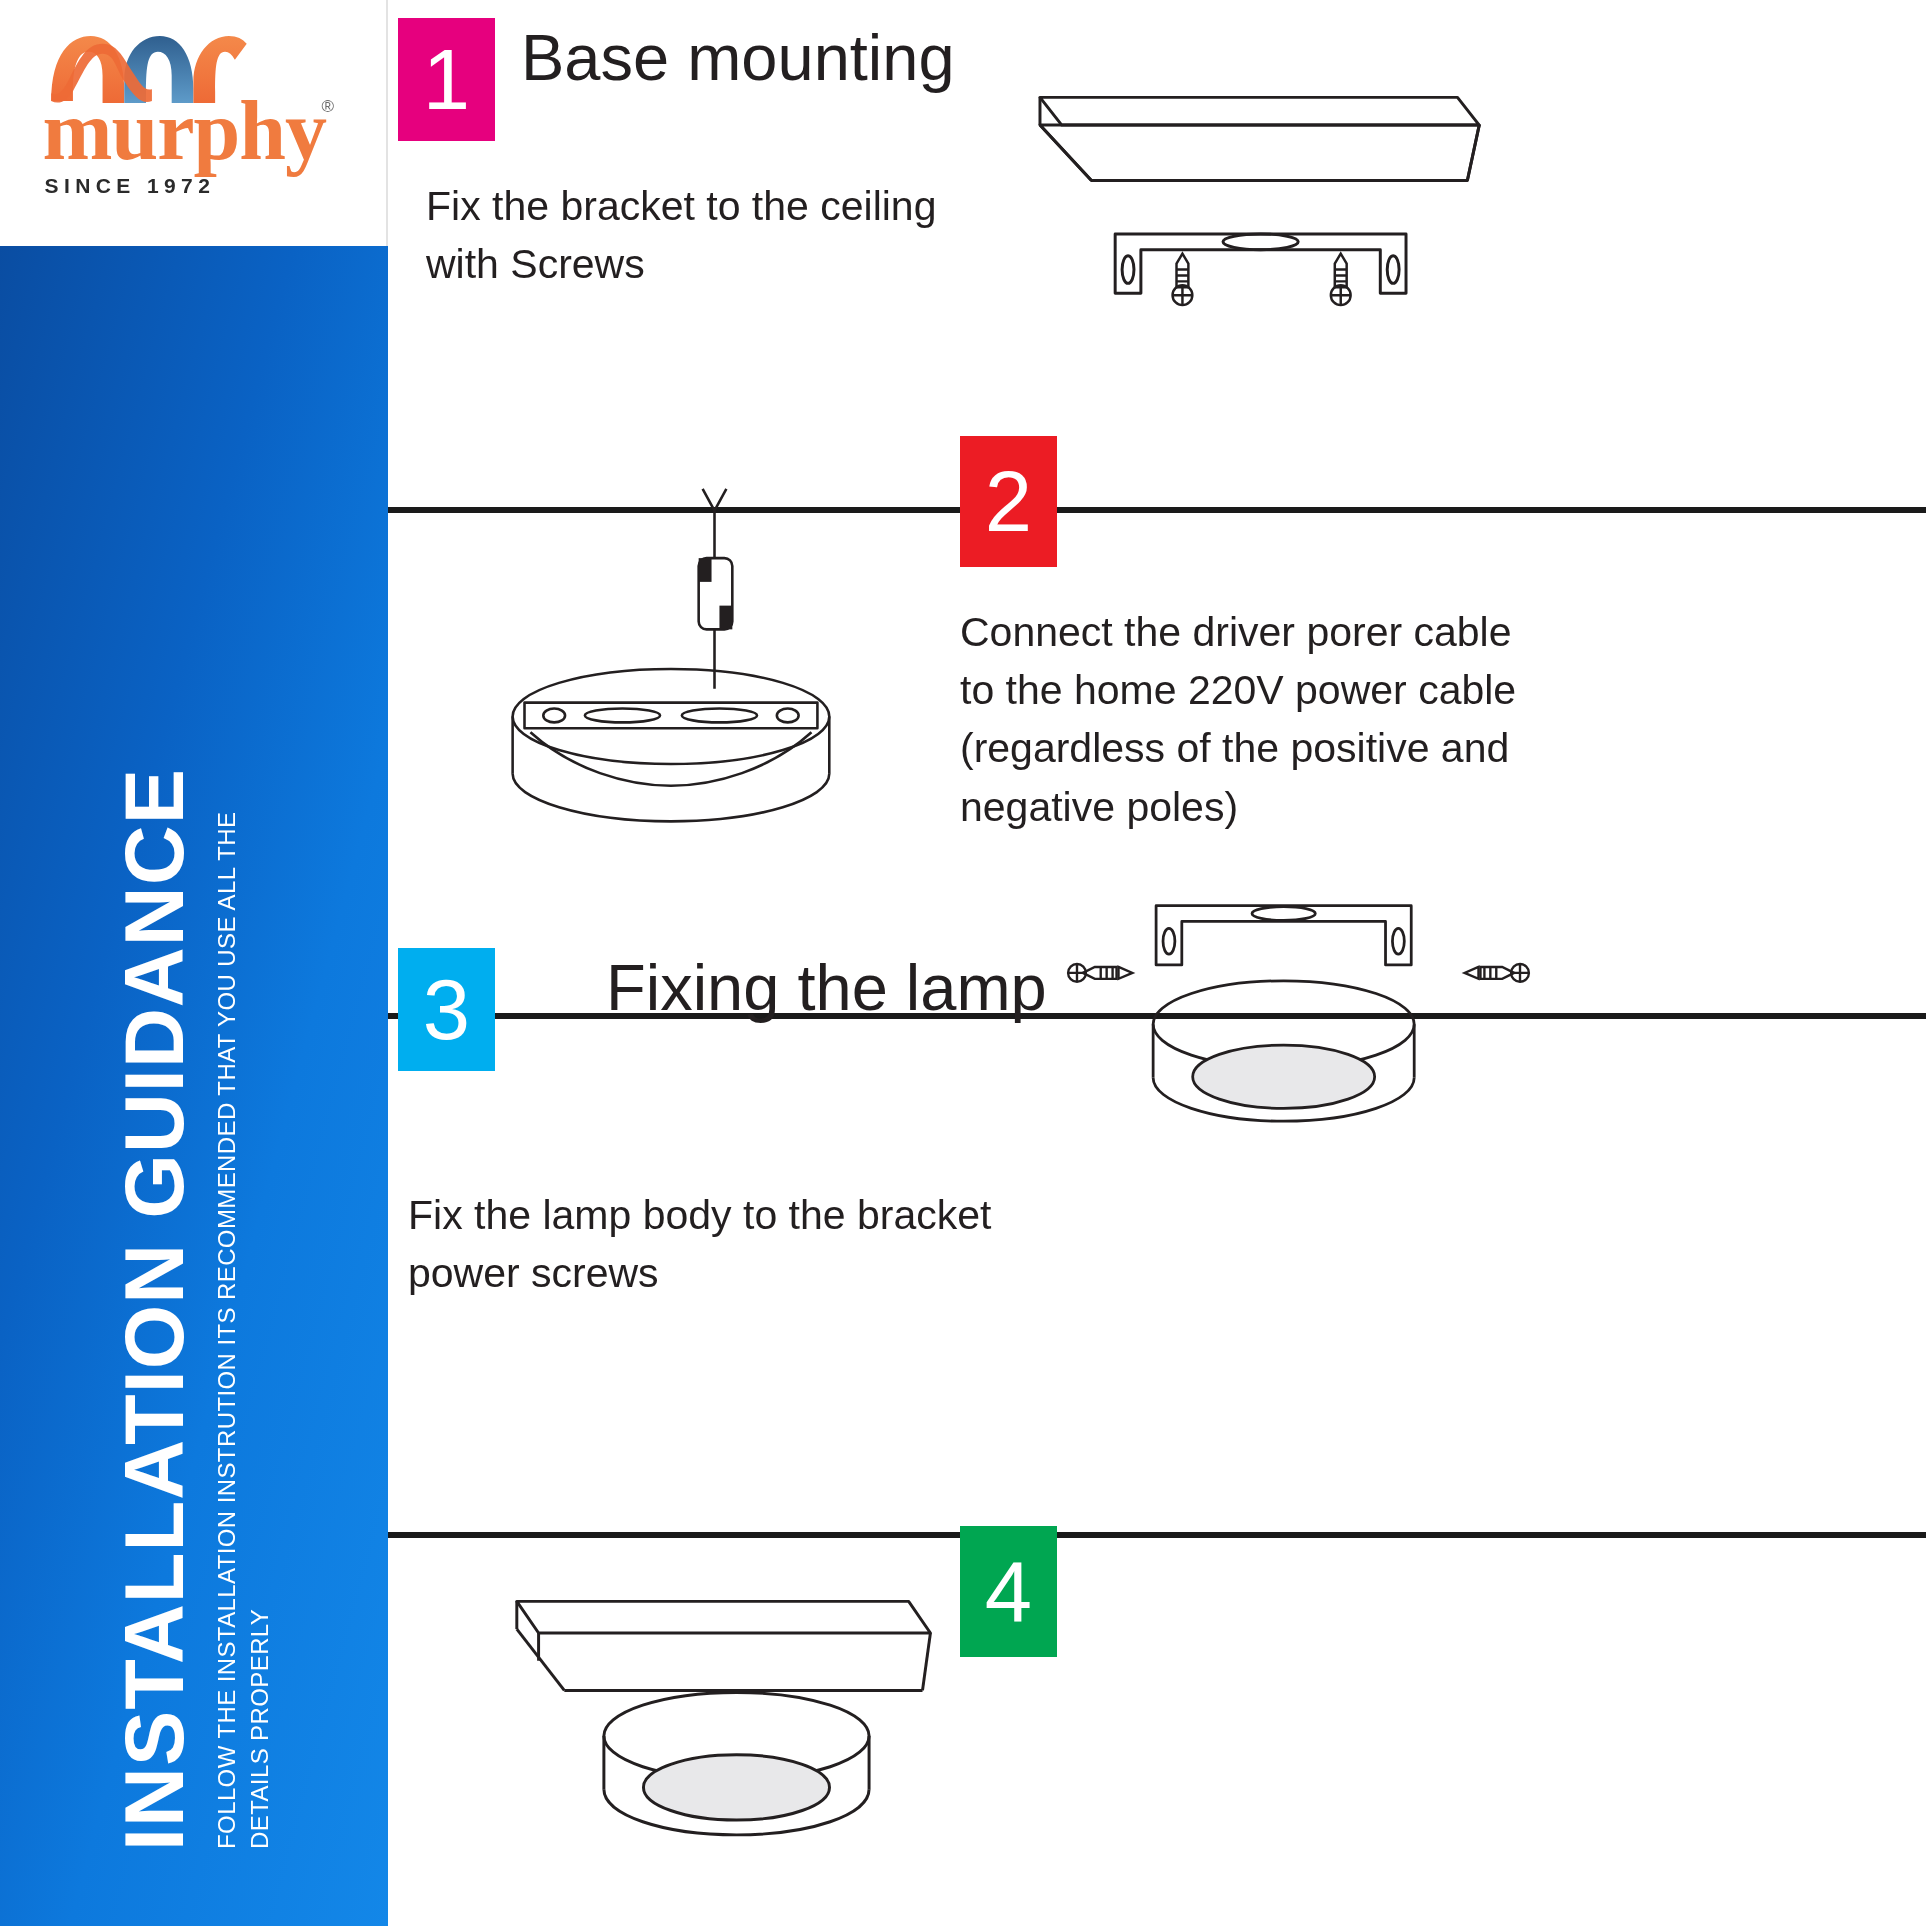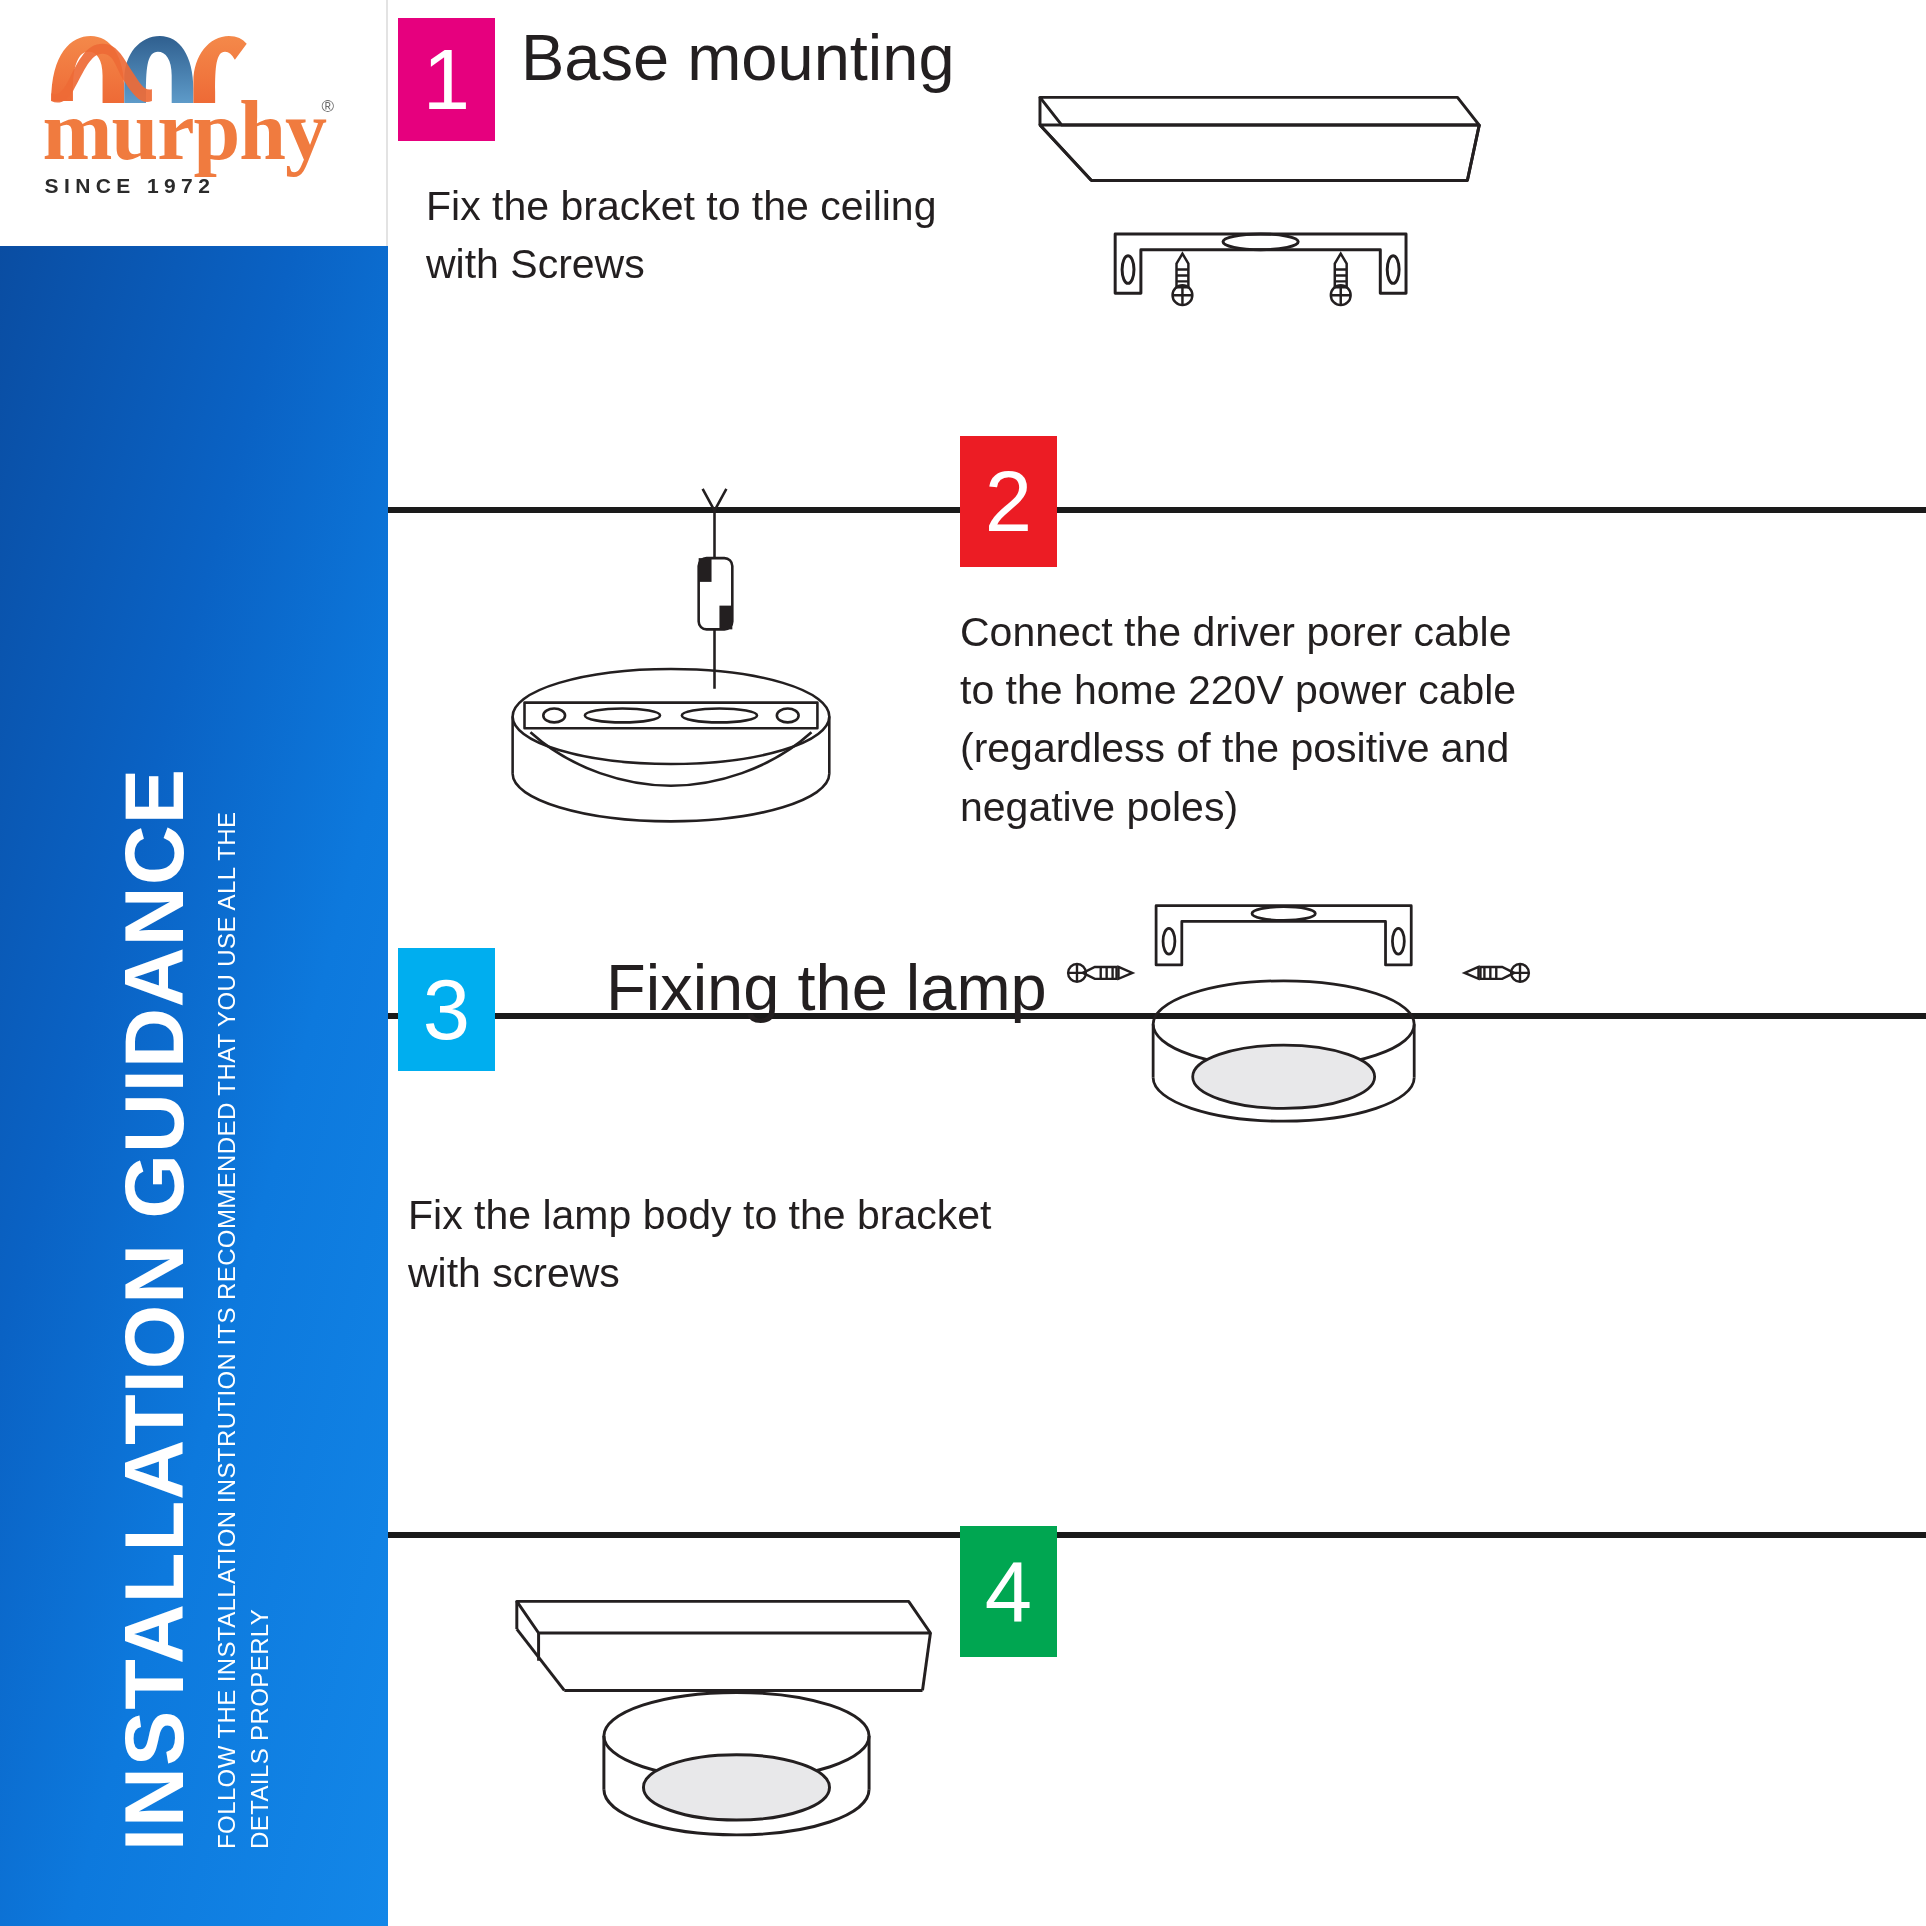--- a/index.html
+++ b/index.html
@@ -251,21 +251,21 @@
       </div>
     </div>
 
     <div class="step s3">
       <div class="text-block" style="left:10px; top:-65px; width:752px;">
         <div class="head-row">
           <div class="badge" style="background:#00AEEF;">3</div>
           <div class="head-title" style="margin-left:111px;">Fixing the lamp</div>
         </div>
         <div class="body-text" style="margin-top:115px; margin-left:10px;">Fix the lamp body to the bracket
-with screws</div>
+power screws</div>
       </div>
 
       <div class="art" style="left:673px; top:-139px;">
         <svg width="475" height="356" viewBox="0 0 480 360">
           <g fill="none" stroke="#231f20" stroke-width="2.8" stroke-linejoin="round">
 
             <path d="M96 32 L96 92 L122 92 L122 48 L328 48 L328 92 L354 92 L354 32 Z"></path>
             <ellipse cx="109" cy="68" rx="6" ry="13"></ellipse>
             <ellipse cx="341" cy="68" rx="6" ry="13"></ellipse>
             <ellipse cx="225" cy="40" rx="32" ry="7"></ellipse>

